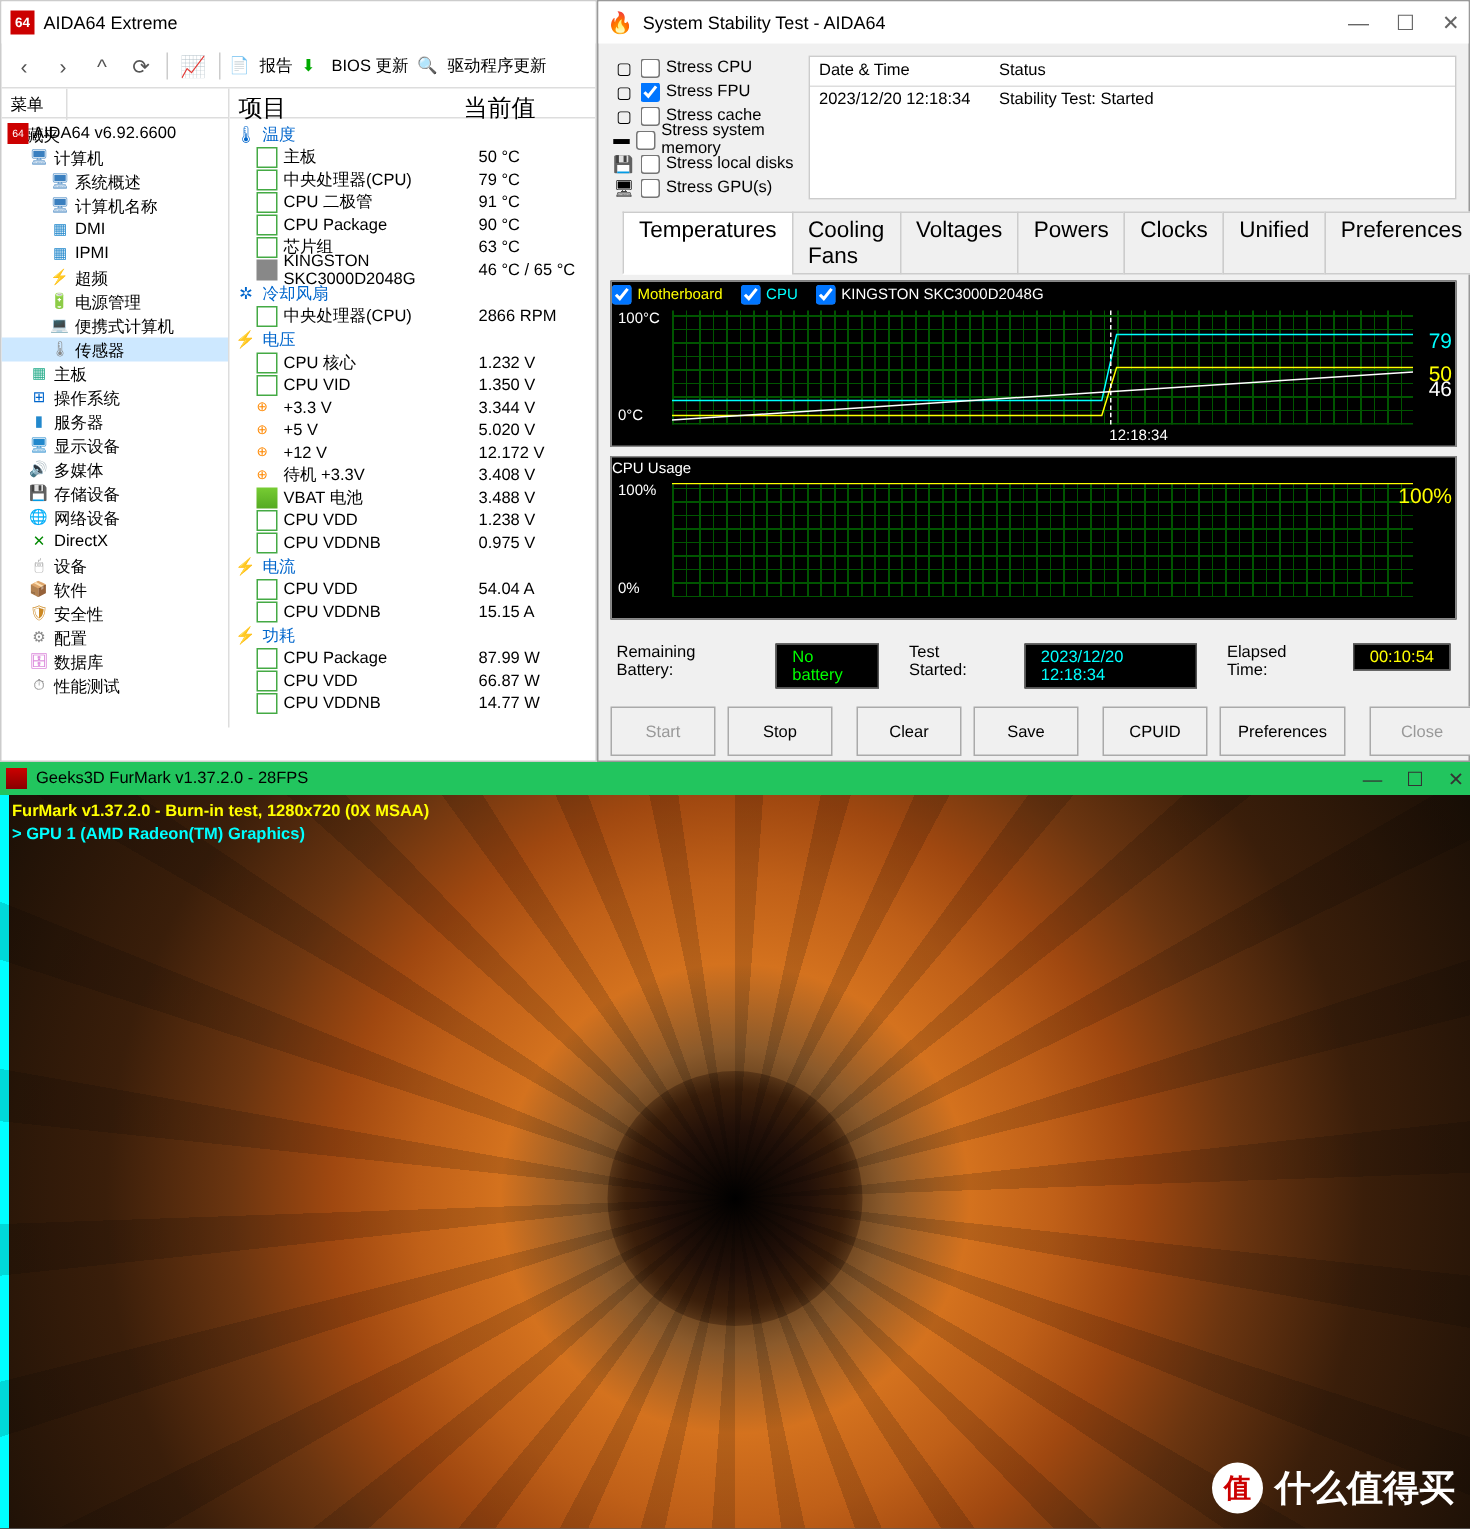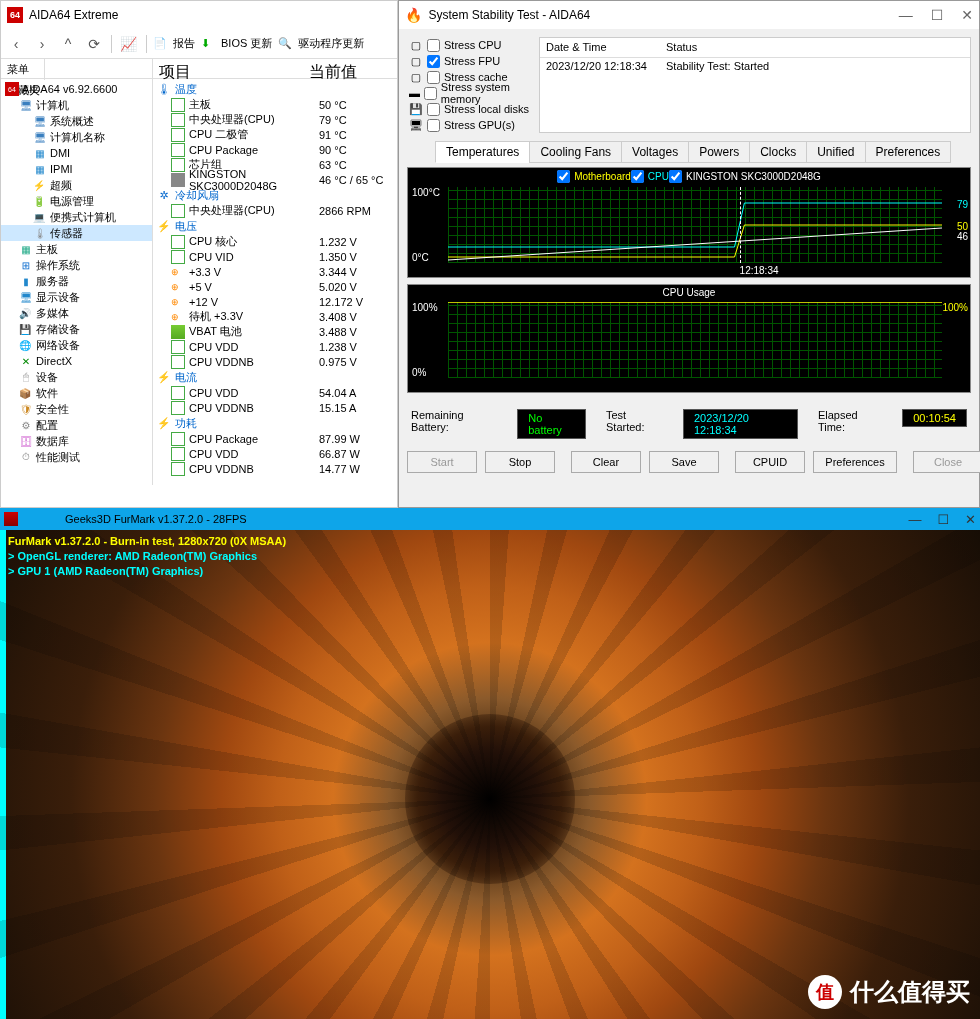--- a/index.html
+++ b/index.html
@@ -71,50 +71,50 @@
 .sst-checks{width:126px;}
 .sst-chk{display:flex;align-items:center;height:16px;font-size:11px;}
 .sst-chk-ico{width:18px;height:14px;display:inline-flex;align-items:center;justify-content:center;margin-right:2px;}
 .sst-chk input{margin-right:4px;}
 .sst-status{flex:1;border:1px solid #ccc;background:#fff;font-size:11px;}
 .sst-status-hdr{display:flex;height:20px;border-bottom:1px solid #ddd;}
 .sst-status-hdr div{padding:3px 6px;}
 .sst-status-row{display:flex;height:18px;}
 .sst-status-row div{padding:2px 6px;}
 
-.sst-tabs{display:flex;padding:0 16px;font-size:12px;margin-left:20px;}
+.sst-tabs{display:flex;padding:0 16px;font-size:15px;}
 .sst-tab{padding:3px 10px;border:1px solid #ccc;background:#f0f0f0;margin-right:-1px;cursor:default;}
 .sst-tab.act{background:#fff;border-bottom-color:#fff;}
 
 .sst-charts{padding:4px 8px;}
 .chart{background:#000;border:1px solid #888;position:relative;margin-bottom:6px;}
-.chart-legend{display:flex;justify-content:center;padding:2px 0;font-size:10px;color:#fff;}
+.chart-legend{display:flex;gap:12px;padding:2px 0;font-size:10px;color:#fff;}
 .chart-legend span{display:flex;align-items:center;gap:4px;}
 .chart-area{position:relative;height:92px;}
 .chart-grid{position:absolute;left:40px;right:28px;top:2px;bottom:14px;background-image:repeating-linear-gradient(0deg,#050 0,#050 1px,transparent 1px,transparent 9px),repeating-linear-gradient(90deg,#050 0,#050 1px,transparent 1px,transparent 9px);}
 .chart-ylab{position:absolute;left:4px;color:#fff;font-size:10px;}
-.chart-rlab{position:absolute;right:2px;color:#fff;font-size:10px;}
+.chart-rlab{position:absolute;right:2px;color:#fff;font-size:14px;}
 .chart-xlab{position:absolute;bottom:1px;left:50%;transform:translateX(0);color:#fff;font-size:10px;}
 .vline{position:absolute;top:2px;bottom:14px;width:0;border-left:1px dashed #fff;}
 
 .sst-info{display:flex;padding:6px 12px;font-size:11px;align-items:flex-start;gap:20px;}
 .sst-info .lbl{color:#000;}
 .sst-info .val{background:#000;padding:2px 10px;border:1px solid #555;}
 .val.nb{color:#0f0;}
 .val.ts{color:#0ff;}
 .val.et{color:#ff0;}
 
 .sst-btns{display:flex;padding:6px 8px;gap:8px;}
-.sst-btn{flex:0 0 70px;height:22px;border:1px solid #aaa;background:#f0f0f0;font-size:11px;cursor:default;}
+.sst-btn{flex:0 0 70px;height:33px;border:1px solid #aaa;background:#f0f0f0;font-size:11px;cursor:default;}
 .sst-btn.dis{color:#999;}
 .sst-spacer{flex:1;}
 
 
 .fm-win{position:absolute;left:0;top:508px;width:980px;height:511px;background:#000;}
-.fm-title{height:22px;background:#0ea5e9;display:flex;align-items:center;padding:0 4px;font-size:11px;gap:41px;}
+.fm-title{height:22px;background:#22c55e;display:flex;align-items:center;padding:0 4px;font-size:11px;}
 .fm-title .fico{width:14px;height:14px;background:linear-gradient(#c00,#800);margin-right:6px;}
 .fm-title-ctrl{margin-left:auto;display:flex;gap:16px;color:#333;font-size:13px;}
 .fm-body{position:relative;width:100%;height:calc(100% - 22px);background:radial-gradient(circle at 50% 55%,#1a0f08 0%,#3a2410 8%,#8b5a2b 18%,#d4721e 28%,#c06018 38%,#a04810 48%,#6b3510 60%,#3a1e0a 75%,#1a0f06 100%);overflow:hidden;}
 .fm-body::before{content:"";position:absolute;left:50%;top:55%;width:170px;height:170px;transform:translate(-50%,-50%);background:radial-gradient(circle,#000 0%,#221008 40%,#3a1e0a 60%,transparent 80%);border-radius:50%;}
 .fm-body::after{content:"";position:absolute;inset:0;background:repeating-conic-gradient(from 0deg at 50% 55%,rgba(0,0,0,0.15) 0deg 4deg,transparent 4deg 12deg);}
 .fm-leftbar{position:absolute;left:0;top:0;width:6px;height:100%;background:#0ff;}
 .fm-overlay{position:absolute;left:8px;top:4px;font-size:11px;line-height:15px;z-index:2;}
 .fm-l1{color:#ff0;font-weight:bold;}
 .fm-l2{color:#fff;font-weight:bold;}
 .fm-l3{color:#0ff;font-weight:bold;}
@@ -526,21 +526,20 @@
     <div class="fm-title-ctrl">
       <span>—</span>
       <span>☐</span>
       <span>✕</span>
     </div>
   </div>
   <div class="fm-body">
     <div class="fm-leftbar"></div>
     <div class="fm-overlay">
       <div class="fm-l1">FurMark v1.37.2.0 - Burn-in test, 1280x720 (0X MSAA)</div>
-      <div class="fm-l3">&gt; OpenGL renderer: AMD Radeon(TM) Graphics</div>
       <div class="fm-l3">&gt; GPU 1 (AMD Radeon(TM) Graphics)</div>
     </div>
   </div>
 </div>
 
 <div class="watermark">
   <div class="wm-circle">值</div>
   <span>什么值得买</span>
 </div>
 

